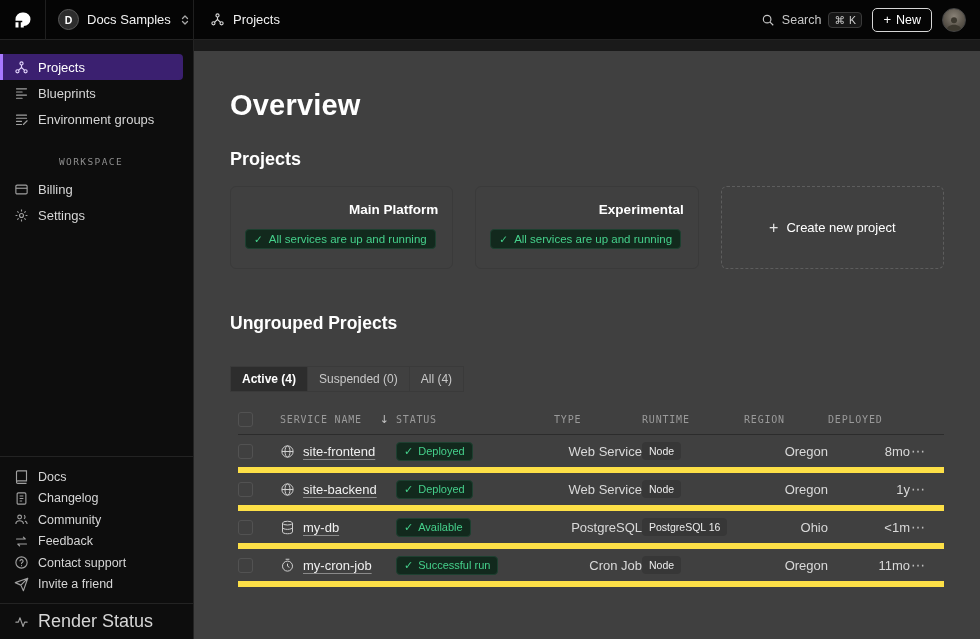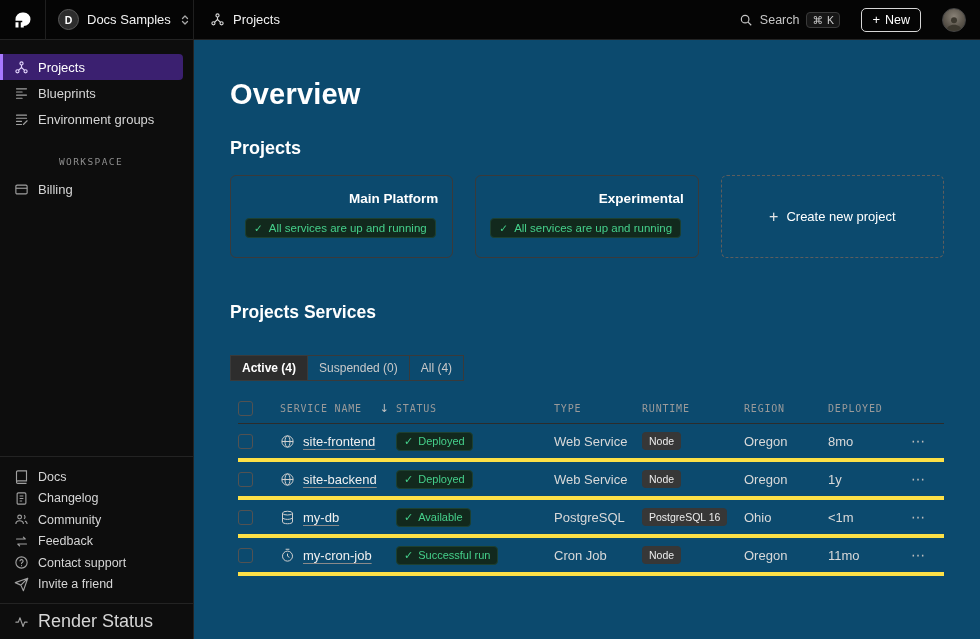--- a/index.html
+++ b/index.html
@@ -45,21 +45,21 @@
   .ws-name { font-size: 13px; color: #f2f2f2; white-space: nowrap; }
   .ws-chevrons { margin-left: auto; color: #a9a9a9; }
   .topbar-page {
     display: flex; align-items: center; gap: 8px;
     padding: 0 16px; font-size: 13px; color: #f2f2f2;
     cursor: pointer;
   }
   .topbar-page .pg-icon { color: #d9d9d9; }
   .topbar-right {
     margin-left: auto;
-    display: flex; align-items: center; gap: 21px;
+    display: flex; align-items: center; gap: 10px;
     padding-right: 14px;
   }
   .search-box {
     display: flex; align-items: center; gap: 7px;
     color: #c7c7c7; font-size: 12.5px; cursor: pointer;
   }
   .kbd {
     border: 1px solid #3a3a3a; background: #161616;
     border-radius: 4px; padding: 1px 5px;
     font-size: 10.5px; color: #cfcfcf; letter-spacing: 0.5px;
@@ -124,23 +124,24 @@
   .status-bar {
     border-top: 1px solid #232323;
     height: 36px;
     display: flex; align-items: center;
   }
   .status-bar .nav-item { height: 36px; font-size: 18px; }
 
   
   .main {
     flex: 1; min-width: 0;
-    background: #0c4a6e;
+    background: #404040;
     padding: 38px 36px 0 36px;
     overflow: hidden;
+    margin-top: 11px;
   }
   .page-title { font-size: 29px; font-weight: 700; letter-spacing: 0.2px; margin-bottom: 27px; }
   .sect-heading { font-size: 18px; font-weight: 700; margin-bottom: 16px; }
 
   .cards { display: flex; gap: 22px; }
   .card {
     width: 226px; height: 83px;
     border: 1px solid #3a3a3a; border-radius: 6px;
     padding: 15px 14px;
     cursor: pointer;
@@ -190,22 +191,22 @@
     height: 30px;
     border-bottom: 1px solid #2c2c2c;
     color: #9a9a9a;
     font-family: "DejaVu Sans Mono", monospace;
     font-size: 10px; letter-spacing: 0.8px;
   }
   .th-name { display: flex; align-items: center; gap: 18px; cursor: pointer; }
   .sort-arrow { font-size: 11px; color: #c2c2c2; font-family: "DejaVu Sans", sans-serif; }
   .trow {
     height: 38px;
-    border-bottom: 4px solid #fde047;
-    font-size: 13px; color: #d9d9d9;
+    border-bottom: 6px solid #fde047;
+    font-size: 13px; color: #d9d9d9; text-align: right;
   }
   .checkbox {
     width: 15px; height: 15px;
     border: 1.5px solid #525252; border-radius: 3px;
     cursor: pointer;
   }
   .svc { display: flex; align-items: center; gap: 8px; min-width: 0; }
   .svc .svc-icon { color: #cfcfcf; flex: 0 0 15px; }
   .svc-link {
     color: #efefef; text-decoration: underline;
@@ -327,20 +328,29 @@
     <div class="nav-item">
       <span class="nv-icon">
         <svg width="15" height="15" viewBox="0 0 24 24" fill="none" stroke="currentColor" stroke-width="1.8">
           <rect x="3" y="5" width="18" height="14" rx="2"></rect>
             <path d="M3 10h18"></path>
         </svg>
       </span>
       <span>Billing</span>
     </div>
 
+    <div class="nav-item">
+      <span class="nv-icon">
+        <svg width="15" height="15" viewBox="0 0 24 24" fill="none" stroke="currentColor" stroke-width="1.8">
+          <circle cx="12" cy="12" r="3.2"></circle>
+          <path d="M12 2.5v3M12 18.5v3M2.5 12h3M18.5 12h3M5.3 5.3l2.1 2.1M16.6 16.6l2.1 2.1M18.7 5.3l-2.1 2.1M7.4 16.6l-2.1 2.1"></path>
+        </svg>
+      </span>
+      <span>Settings</span>
+    </div>
 
     <div class="sidebar-footer">
       <div class="nav-item">
         <span class="nv-icon">
           <svg width="15" height="15" viewBox="0 0 24 24" fill="none" stroke="currentColor" stroke-width="1.8">
             <path d="M4 19.5V5a2 2 0 0 1 2-2h14v16H6a2 2 0 0 0-2 2 2 2 0 0 0 2 2h14"></path>
           </svg>
         </span>
         <span>Docs</span>
       </div>
@@ -424,21 +434,21 @@
           <span>All services are up and running</span>
         </div>
       </div>
 
       <div class="card create">
         <span class="plus">+</span>
         <span>Create new project</span>
       </div>
     </div>
 
-    <h2 class="sect-heading services-heading">Projects Services</h2>
+    <h2 class="sect-heading services-heading">Ungrouped Projects</h2>
 
     <div class="tabs">
       <div class="tab active">Active (4)</div>
       <div class="tab">Suspended (0)</div>
       <div class="tab">All (4)</div>
     </div>
 
     <div class="table">
       <div class="thead">
         <div>

